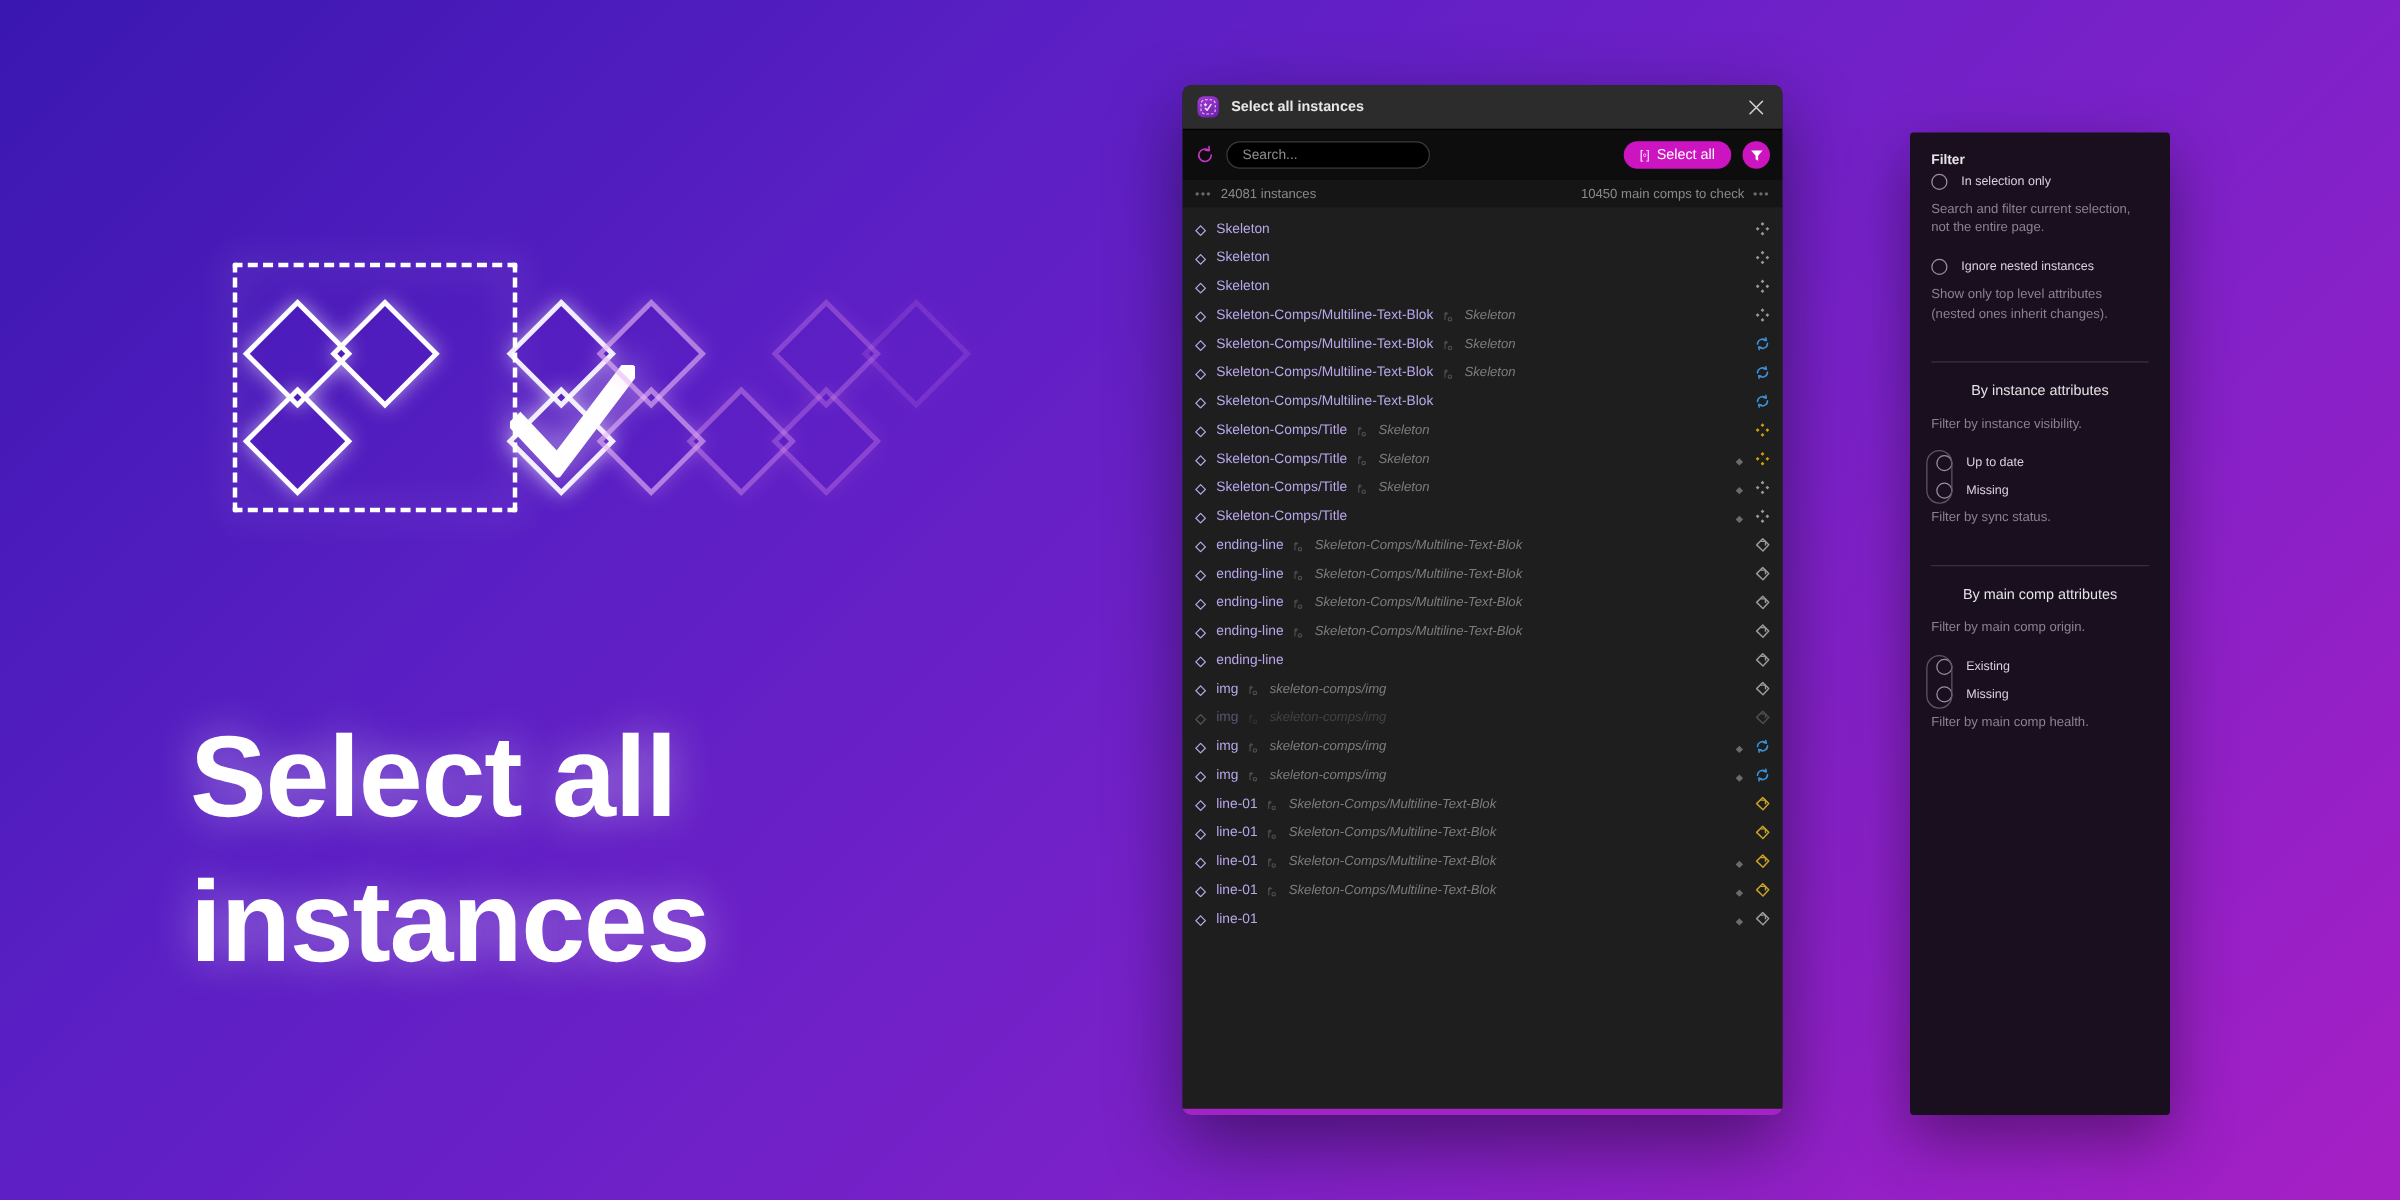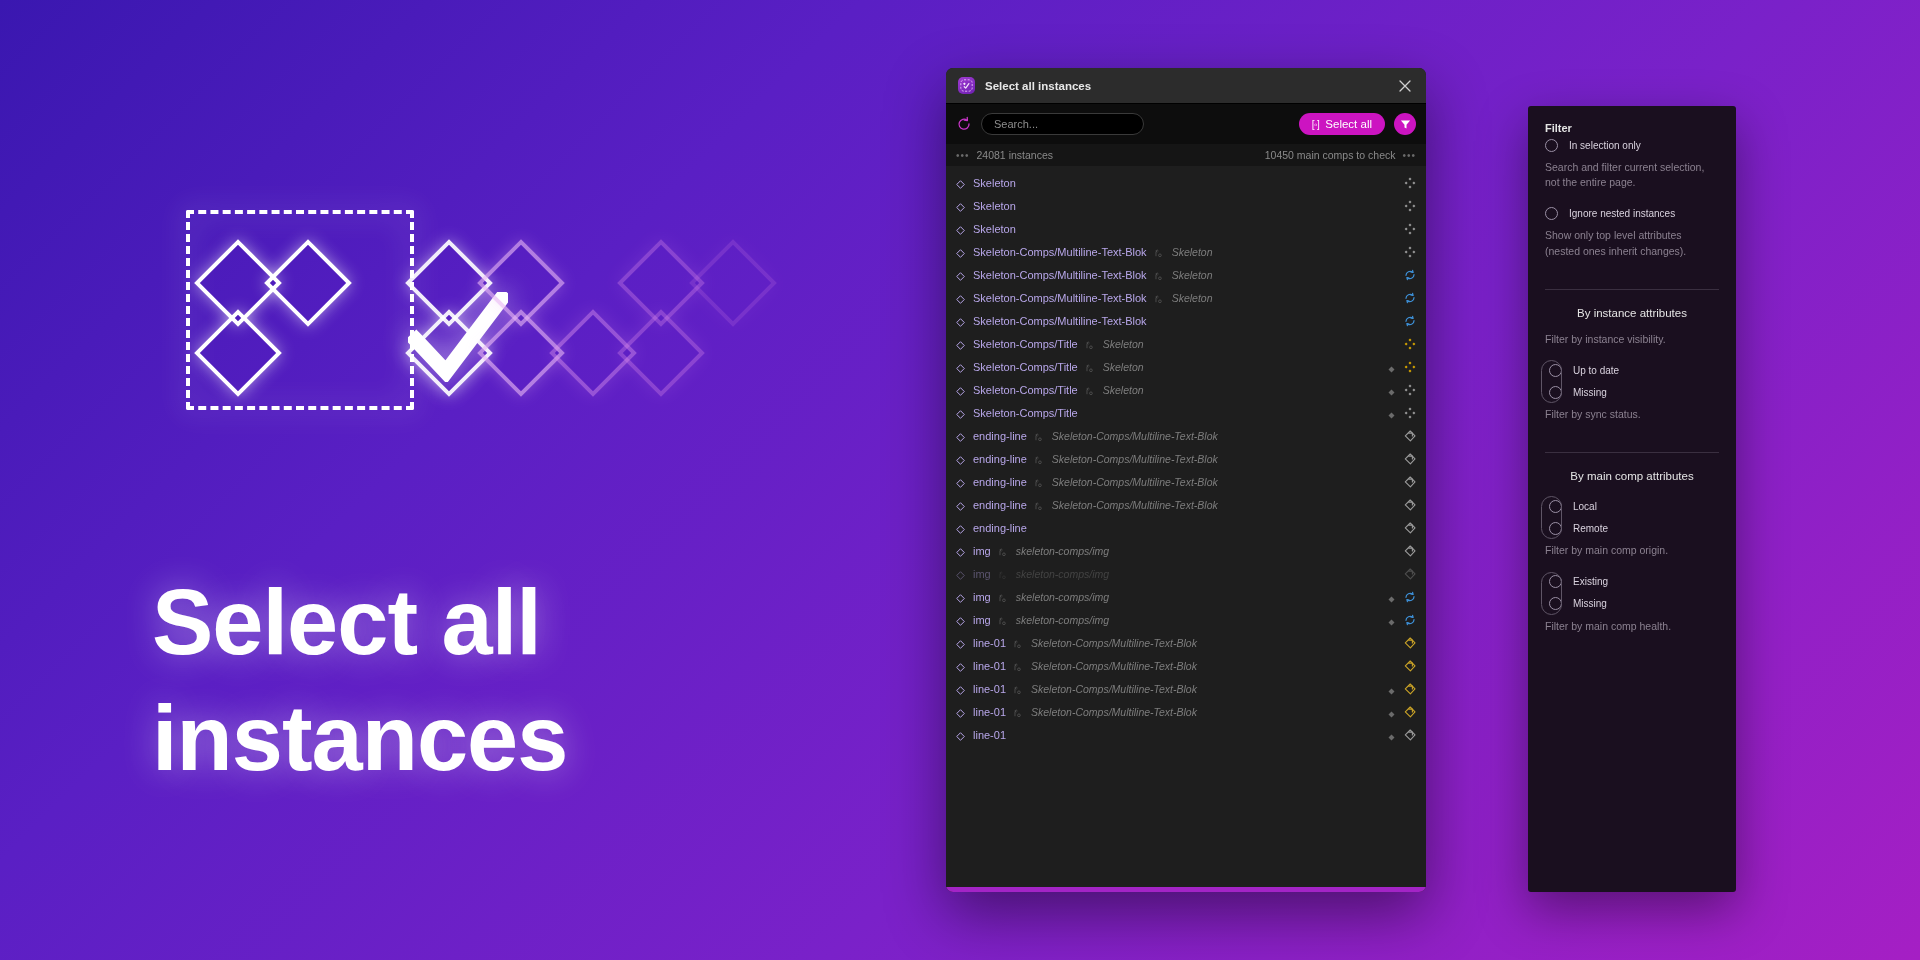--- a/index.html
+++ b/index.html
@@ -849,31 +849,20 @@
         </div>
         <div class="opt" style="padding-left:4px">
           <span class="radio"></span>
           <span class="olabel">Missing</span>
         </div>
       </div>
       <div class="phelp">Filter by sync status.</div>
       <div class="gap"></div>
       <div class="divider"></div>
       <div class="psec">By main comp attributes</div>
-      <div class="pgroup">
-        <div class="pill"></div>
-        <div class="opt" style="padding-left:4px">
-          <span class="radio"></span>
-          <span class="olabel">Local</span>
-        </div>
-        <div class="opt" style="padding-left:4px">
-          <span class="radio"></span>
-          <span class="olabel">Remote</span>
-        </div>
-      </div>
       <div class="phelp">Filter by main comp origin.</div>
       <div class="gap"></div>
       <div class="pgroup">
         <div class="pill"></div>
         <div class="opt" style="padding-left:4px">
           <span class="radio"></span>
           <span class="olabel">Existing</span>
         </div>
         <div class="opt" style="padding-left:4px">
           <span class="radio"></span>

